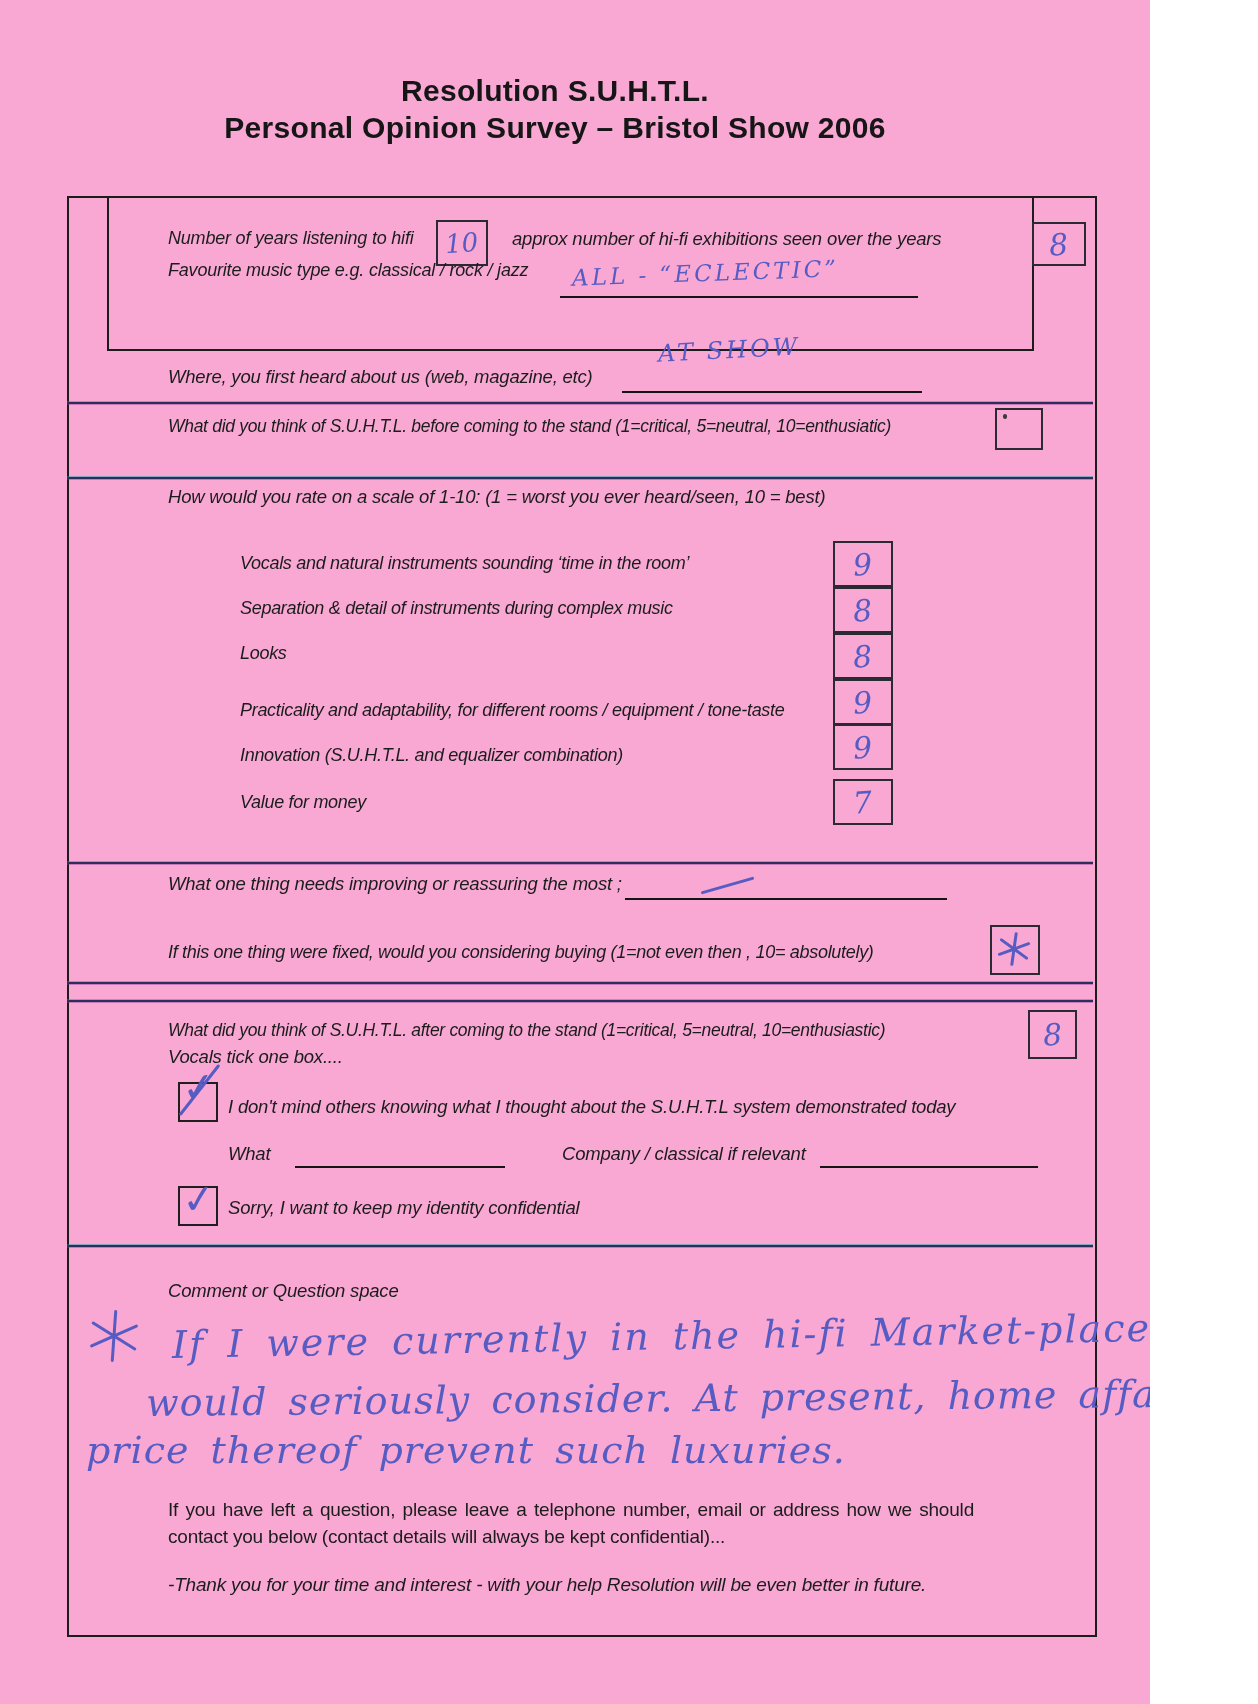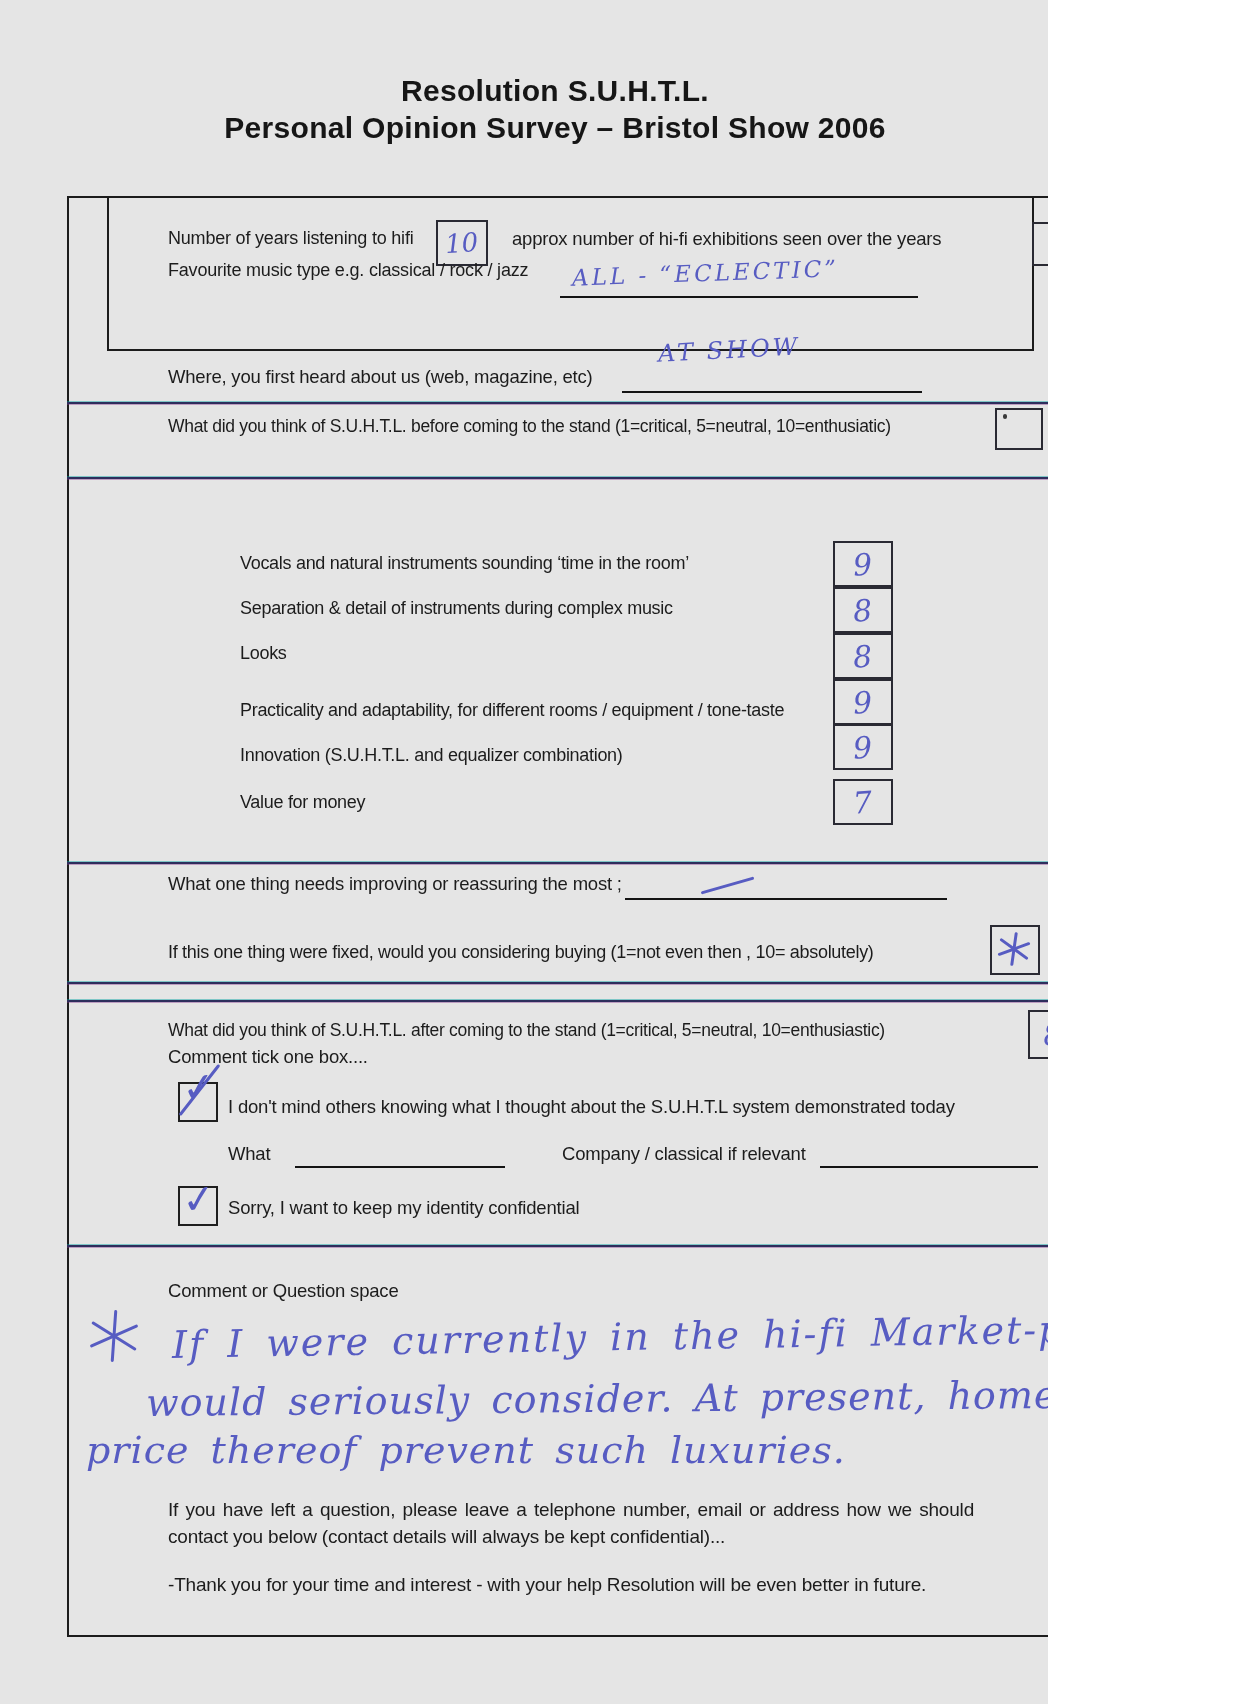--- a/index.html
+++ b/index.html
@@ -1,20 +1,20 @@
 <!DOCTYPE html>
 <html><head>
 <meta charset="utf-8">
 <style>
   html,body{margin:0;padding:0;background:#ffffff;}
-  .page{position:relative;width:1048px;height:1704px;background:#e5e5e5;overflow:hidden;
+  .page{position:relative;width:1150px;height:1704px;background:#f9a8d4;overflow:hidden;
         font-family:"Liberation Sans",sans-serif;color:#1d1d1d;}
   .title{position:absolute;left:55px;top:72px;width:1000px;text-align:center;
          font-weight:bold;font-size:30px;line-height:37px;color:#161616;letter-spacing:.3px;}
-  .lbl{position:absolute;font-size:18.5px;letter-spacing:-.2px;white-space:nowrap;color:#1c1c1c;}
+  .lbl{position:absolute;font-size:18.5px;letter-spacing:-.2px;white-space:nowrap;color:#1c1c1c;font-style:italic;}
   .tighter{font-size:17.5px;letter-spacing:-.3px;}
   .rlbl{font-size:18px;letter-spacing:-.3px;}
   .hand{position:absolute;font-family:"DejaVu Serif",serif;font-style:italic;color:#575cc2;white-space:nowrap;}
   .sbox{position:absolute;border:2px solid #2a2a33;display:flex;align-items:center;justify-content:center;overflow:visible;}
   .sbox .num{font-family:"DejaVu Serif",serif;font-style:italic;color:#575cc2;transform:rotate(-4deg);}
   .uline{position:absolute;height:2px;background:#141414;}
   .hline{position:absolute;left:67px;width:1026px;height:2px;background:#2e2e5c;
          box-shadow:0 -1px 0 rgba(0,160,160,.45),0 1px 0 rgba(130,50,140,.4);}
   .outer{position:absolute;left:67px;top:196px;width:1026px;height:1437px;border:2px solid #1c1c1c;}
   .inner{position:absolute;left:107px;top:196px;width:923px;height:151px;border:2px solid #1c1c1c;}
@@ -64,20 +64,21 @@
 
   <div class="hline" style="top:402px;"></div>
 
   <span class="lbl tighter" style="left:168px;top:416px;">What did you think of S.U.H.T.L. before coming to the stand (1=critical, 5=neutral, 10=enthusiatic)</span>
   <div class="sbox" style="left:995px;top:408px;width:44px;height:38px;">
     <span class="dot" style="left:6px;top:4px;"></span>
   </div>
 
   <div class="hline" style="top:477px;"></div>
 
+  <span class="lbl" style="left:168px;top:486px;">How would you rate on a scale of 1-10: (1 = worst you ever heard/seen, 10 = best)</span>
 
   <span class="lbl rlbl" style="left:240px;top:553px;">Vocals and natural instruments sounding ‘time in the room’</span>
   <div class="sbox" style="left:833px;top:541px;width:56px;height:42px;">
     <span class="num" style="font-size:30px;">9</span>
   </div>
 
   <span class="lbl rlbl" style="left:240px;top:598px;">Separation &amp; detail of instruments during complex music</span>
   <div class="sbox" style="left:833px;top:587px;width:56px;height:42px;">
     <span class="num" style="font-size:30px;">8</span>
   </div>
@@ -117,21 +118,21 @@
       </span>
   </div>
 
   <div class="hline" style="top:982px;"></div>
   <div class="hline" style="top:1000px;"></div>
 
   <span class="lbl tighter" style="left:168px;top:1020px;">What did you think of S.U.H.T.L. after coming to the stand (1=critical, 5=neutral, 10=enthusiastic)</span>
   <div class="sbox" style="left:1028px;top:1010px;width:45px;height:45px;">
     <span class="num" style="font-size:30px;">8</span>
   </div>
-  <span class="lbl" style="left:168px;top:1046px;">Comment tick one box....</span>
+  <span class="lbl" style="left:168px;top:1046px;">Vocals tick one box....</span>
 
   <div class="cb" style="left:178px;top:1082px;"></div>
   <span class="tick" style="left:182px;top:1064px;">✓</span>
   <div class="stroke" style="left:198px;top:1058px;width:3px;height:64px;transform:rotate(38deg);"></div>
   <span class="lbl" style="left:228px;top:1096px;">I don't mind others knowing what I thought about the S.U.H.T.L system demonstrated today</span>
 
   <span class="lbl" style="left:228px;top:1143px;">What</span>
   <div class="uline" style="left:295px;top:1166px;width:210px;"></div>
   <span class="lbl" style="left:562px;top:1143px;">Company / classical if relevant</span>
   <div class="uline" style="left:820px;top:1166px;width:218px;"></div>

